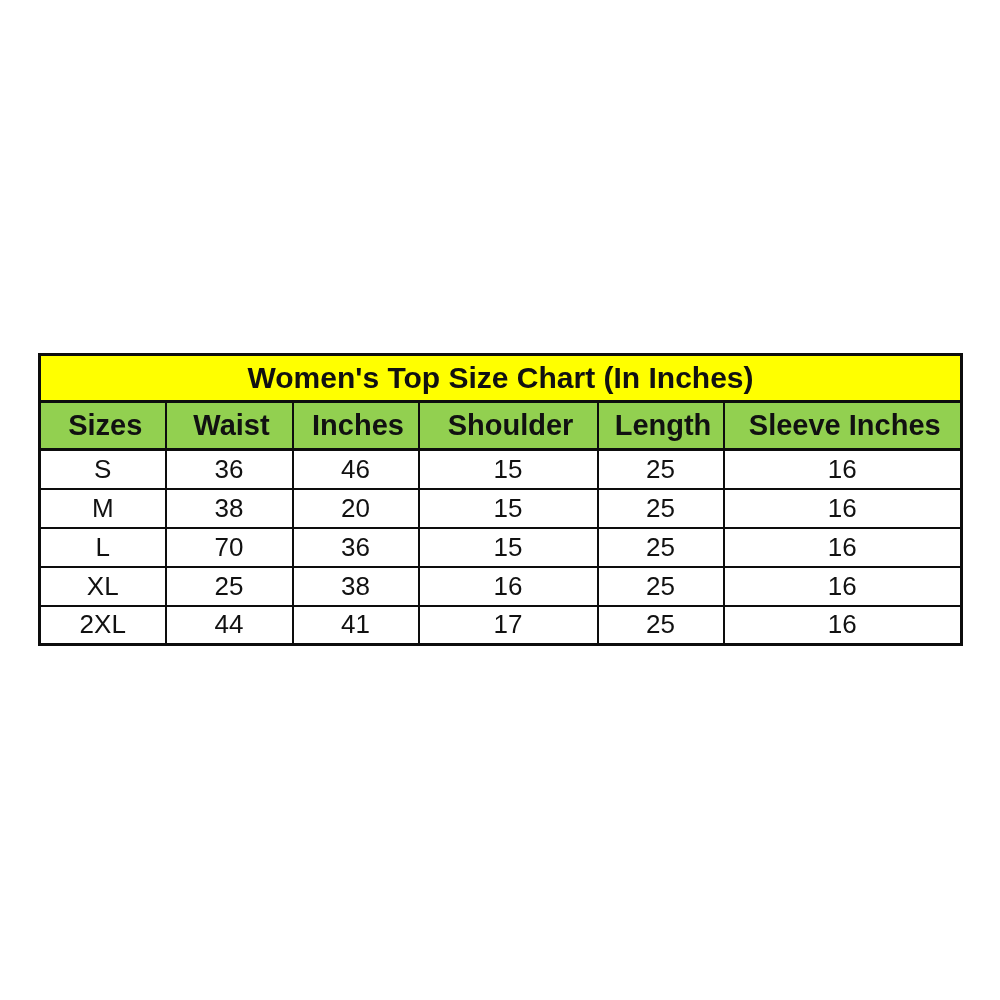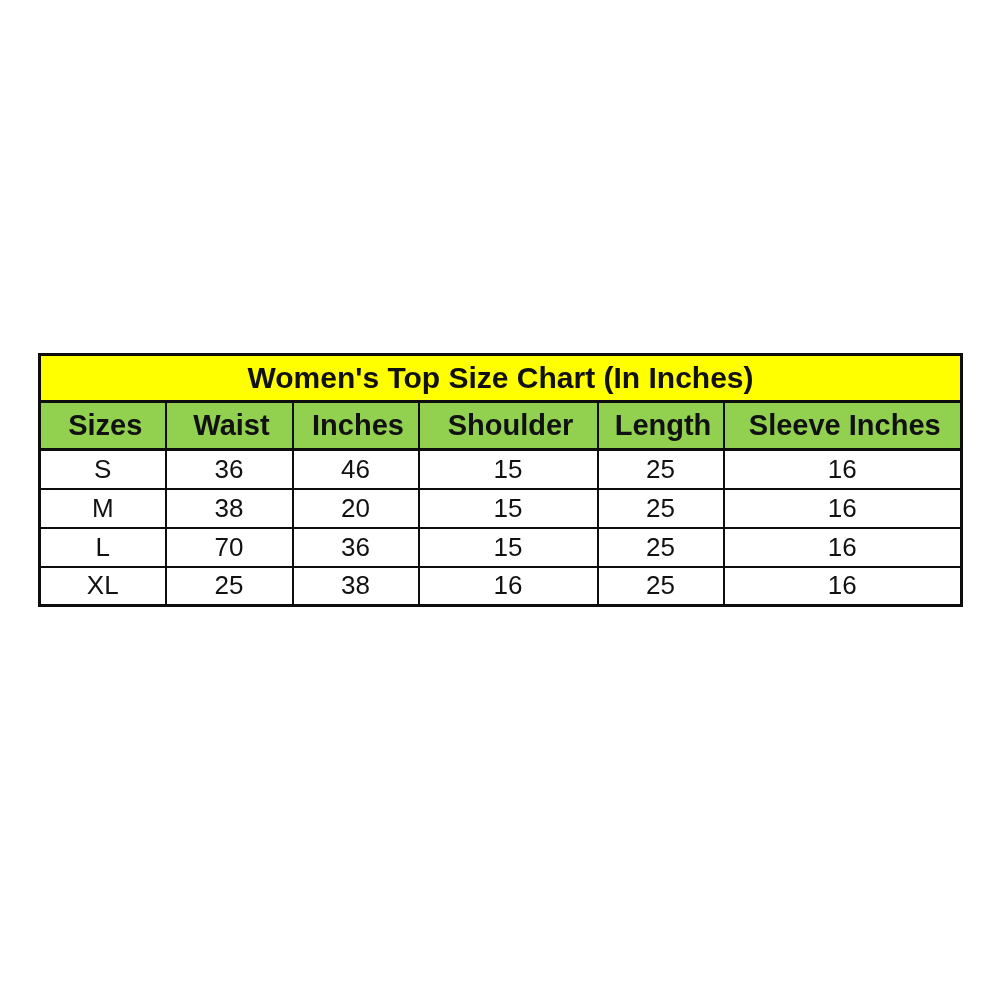--- a/index.html
+++ b/index.html
@@ -122,15 +122,23 @@
         <td>16</td>
       </tr>
       <tr>
         <td>XL</td>
         <td>25</td>
         <td>38</td>
         <td>16</td>
         <td>25</td>
         <td>16</td>
       </tr>
+      <tr>
+        <td>2XL</td>
+        <td>44</td>
+        <td>41</td>
+        <td>17</td>
+        <td>25</td>
+        <td>16</td>
+      </tr>
     </tbody>
   </table>
 </div>
 
 </body></html>

